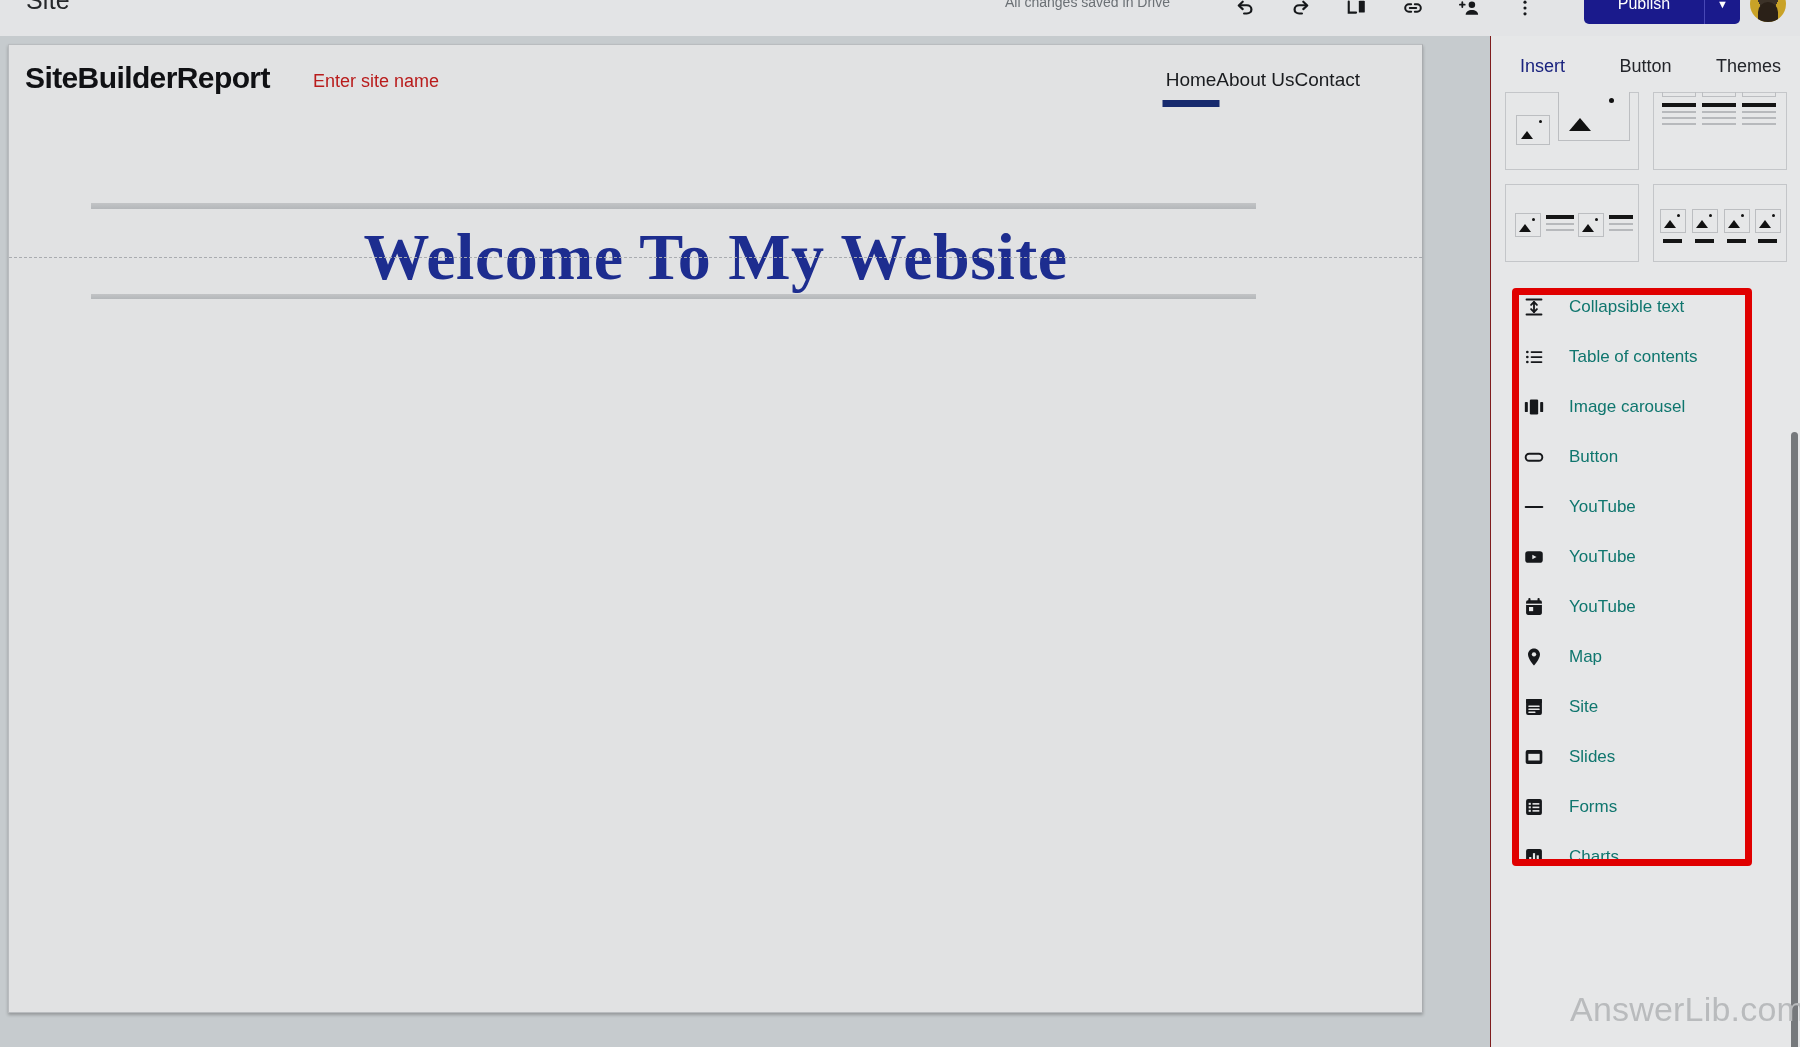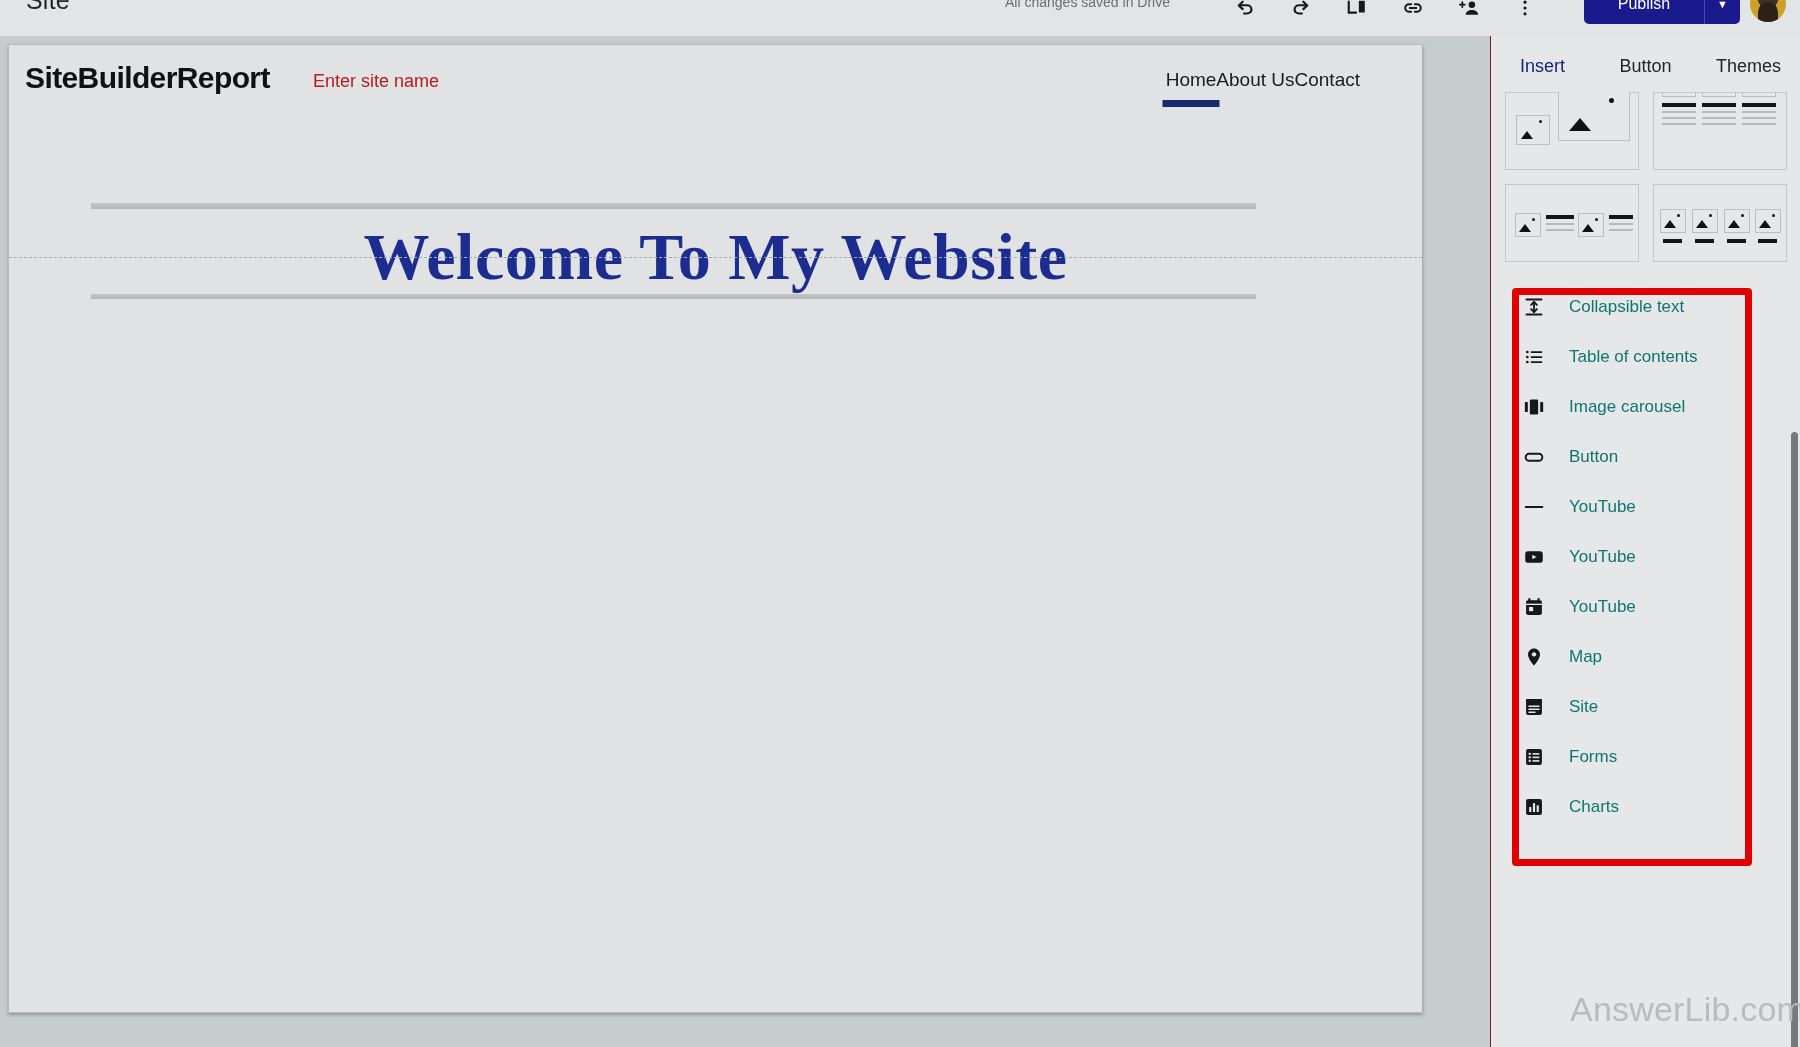--- a/index.html
+++ b/index.html
@@ -447,20 +447,29 @@
       <span class="insert-icon">
         <svg width="20" height="20" viewBox="0 0 24 24">
             <rect x="2.5" y="2.5" width="19" height="19" rx="2.4" fill="#16181b"></rect>
             <rect x="2.5" y="2.5" width="19" height="4.6" fill="#16181b"></rect>
             <path d="M6 11h12M6 14.6h12M6 18.2h7" stroke="#e6e7e8" stroke-width="1.9" stroke-linecap="round"></path>
           </svg>
       </span>
       <span class="insert-label">Site</span>
     </div>
 
+    <div class="insert-item">
+      <span class="insert-icon">
+        <svg width="20" height="20" viewBox="0 0 24 24">
+            <rect x="2" y="3.5" width="20" height="17" rx="2.4" fill="#16181b"></rect>
+            <rect x="5.2" y="8.2" width="13.6" height="8" fill="#e6e7e8"></rect>
+          </svg>
+      </span>
+      <span class="insert-label">Slides</span>
+    </div>
 
 
     <div class="insert-item">
       <span class="insert-icon">
         <svg width="20" height="20" viewBox="0 0 24 24">
             <rect x="2.5" y="2.5" width="19" height="19" rx="2.4" fill="#16181b"></rect>
             <rect x="5.6" y="7" width="2.6" height="2.4" fill="#e6e7e8"></rect>
             <rect x="5.6" y="11.2" width="2.6" height="2.4" fill="#e6e7e8"></rect>
             <rect x="5.6" y="15.4" width="2.6" height="2.4" fill="#e6e7e8"></rect>
             <rect x="10.2" y="7.3" width="8.2" height="1.9" fill="#e6e7e8"></rect>

